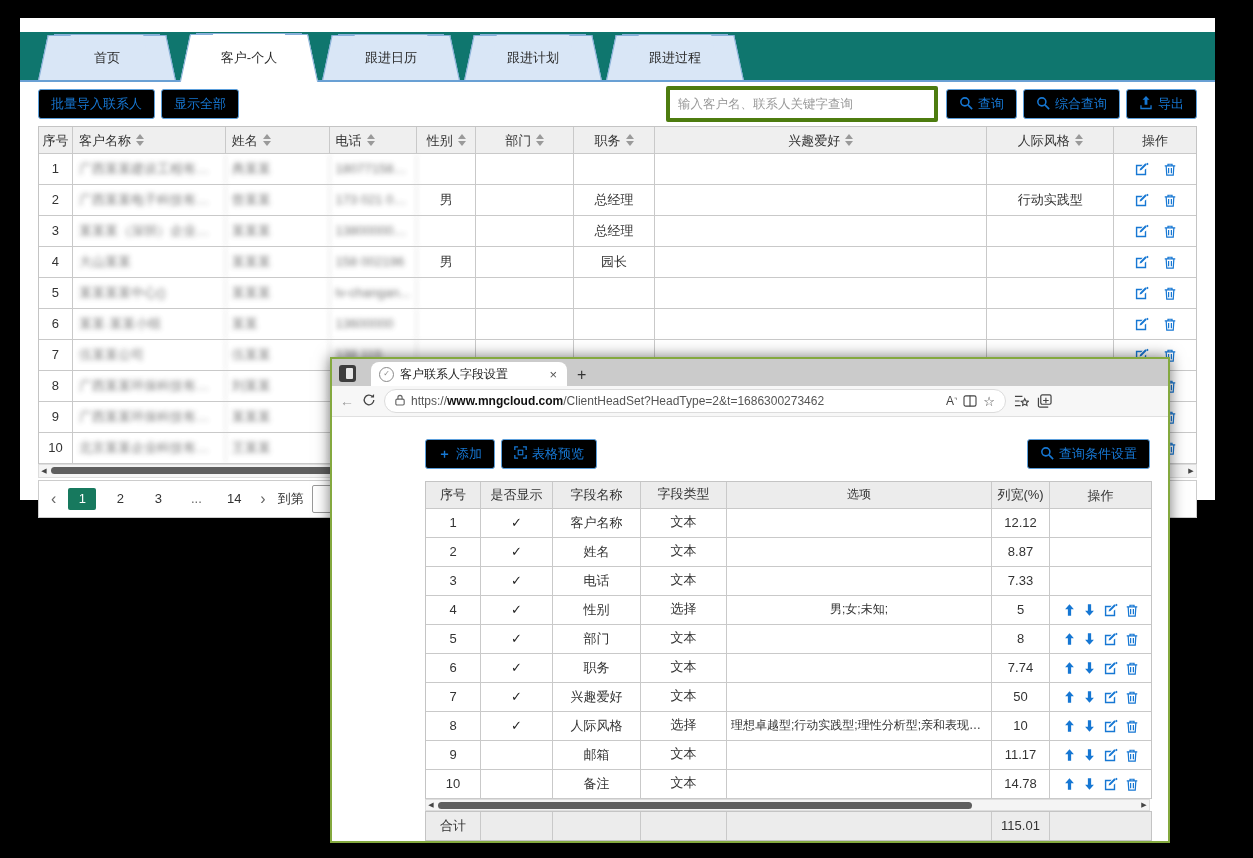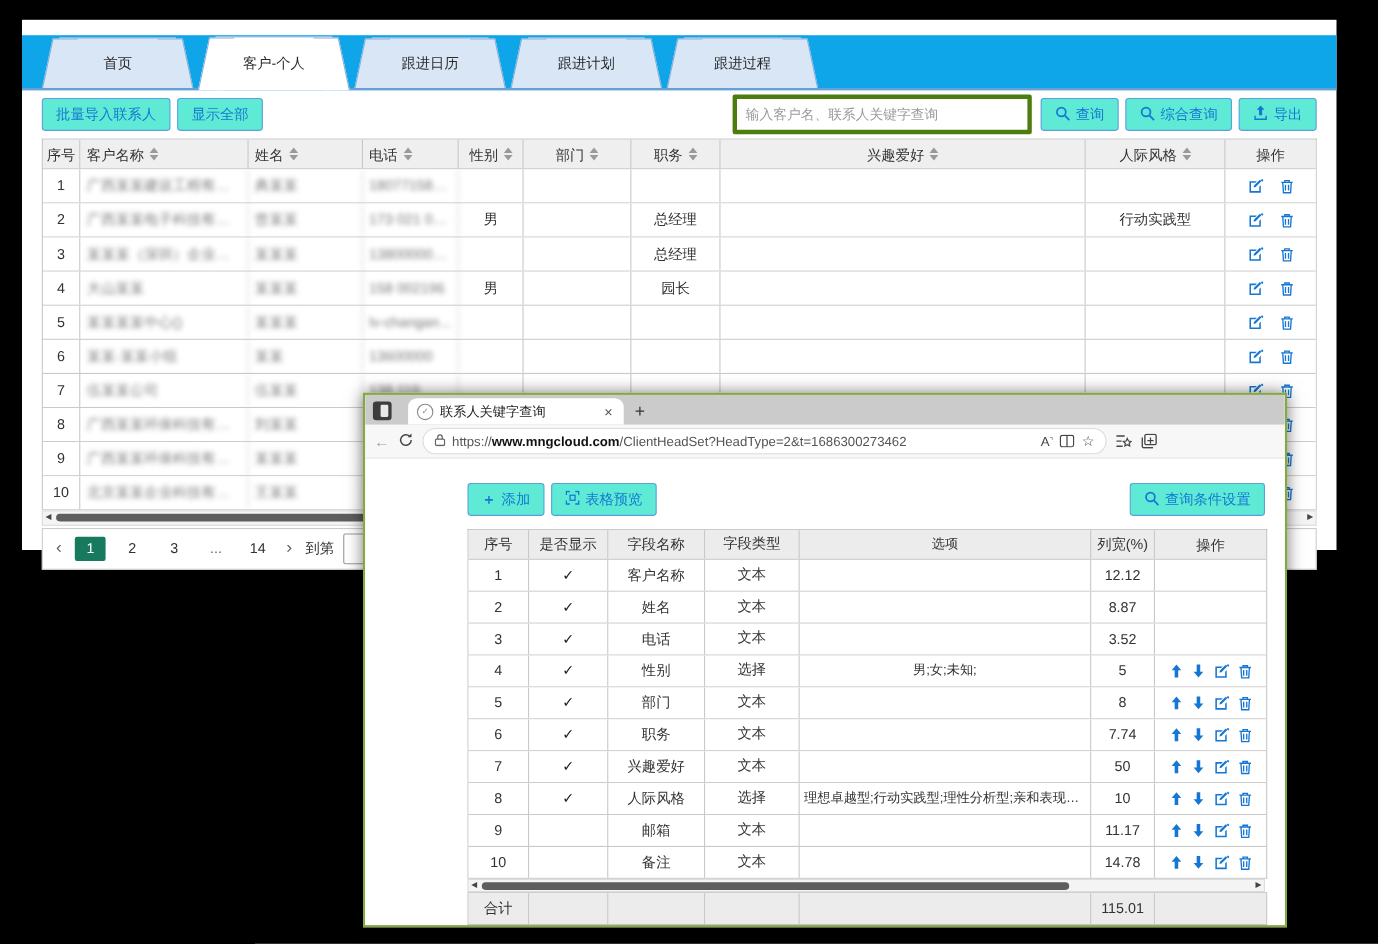--- a/index.html
+++ b/index.html
@@ -8,40 +8,40 @@
     font-family:"Liberation Sans","DejaVu Sans",sans-serif;
     overflow:hidden;color:#333;
   }
   
   .main-window{
     position:absolute;left:20px;top:18px;width:1195px;height:482px;
     background:#fff;z-index:1;
   }
   
   .tab-strip{
-    margin-top:14px;height:48px;background:#0ea5e9;
+    margin-top:14px;height:48px;background:#0f766e;
     border-bottom:2px solid #69a0d4;display:flex;align-items:flex-end;
     padding-left:16px;position:relative;
   }
   .app-tab{
     position:relative;height:45px;line-height:45px;width:106px;text-align:center;
     background:#d9e6f6;margin:0 18px;font-size:13px;color:#2b2b2b;
     border-top:1px solid #87afd9;cursor:pointer;z-index:1;
   }
   .app-tab::before,.app-tab::after{
     content:"";position:absolute;top:0;bottom:0;width:22px;background:inherit;
   }
   .app-tab::before{left:-11px;transform:skewX(-12deg);border-left:1px solid #87afd9;border-top:1px solid #87afd9;}
   .app-tab::after{right:-11px;transform:skewX(12deg);border-right:1px solid #87afd9;border-top:1px solid #87afd9;}
   .app-tab.active{background:#fff;height:48px;line-height:48px;z-index:3;margin-bottom:-2px;}
   
   .toolbar{height:40px;display:flex;align-items:center;padding:0 18px;margin-top:2px;}
   .btn{
     display:inline-flex;align-items:center;justify-content:center;gap:5px;
-    border:1px solid #5b9fdc;color:#1677d3;background:#5eead4;border-radius:3px;
+    border:1px solid #5b9fdc;color:#1677d3;background:#000000;border-radius:3px;
     font-size:13px;height:30px;padding:0 12px;cursor:pointer;white-space:nowrap;
   }
   .btn + .btn{margin-left:6px;}
   .toolbar .spacer{flex:1;}
   .search-input{
     width:248px;height:28px;border:4px solid #4d7c0f;border-radius:2px;
     font-size:12.5px;padding:0 8px;color:#333;margin-right:8px;
     font-family:inherit;
   }
   .search-input::placeholder{color:#9a9a9a;}
@@ -527,21 +527,21 @@
     <span>共 136 条</span>
   </div>
 </div>
 
 <div class="popup">
 
   <div class="b-tabstrip">
     <span class="tab-actions"></span>
     <div class="b-tab">
       <span class="favicon">✓</span>
-      <span class="title">联系人关键字查询</span>
+      <span class="title">客户联系人字段设置</span>
       <span class="tab-close">×</span>
     </div>
     <span class="new-tab">+</span>
   </div>
 
   <div class="b-addressbar">
     <span class="nav-ic">←</span>
     <span class="nav-ic enabled">
       <svg width="14" height="14" viewBox="0 0 16 16">
           <path fill="none" stroke="#444" stroke-width="1.5" d="M13.5 8a5.5 5.5 0 1 1-1.6-3.9"></path>
@@ -651,21 +651,21 @@
       
     </div>
   </div>
 
   <div class="str">
     <div class="std s1">3</div>
     <div class="std s2 check">✓</div>
     <div class="std s3">电话</div>
     <div class="std s4">文本</div>
     <div class="std s5"></div>
-    <div class="std s6">3.52</div>
+    <div class="std s6">7.33</div>
     <div class="std s7">
       
       
       
       
     </div>
   </div>
 
   <div class="str">
     <div class="std s1">4</div>

